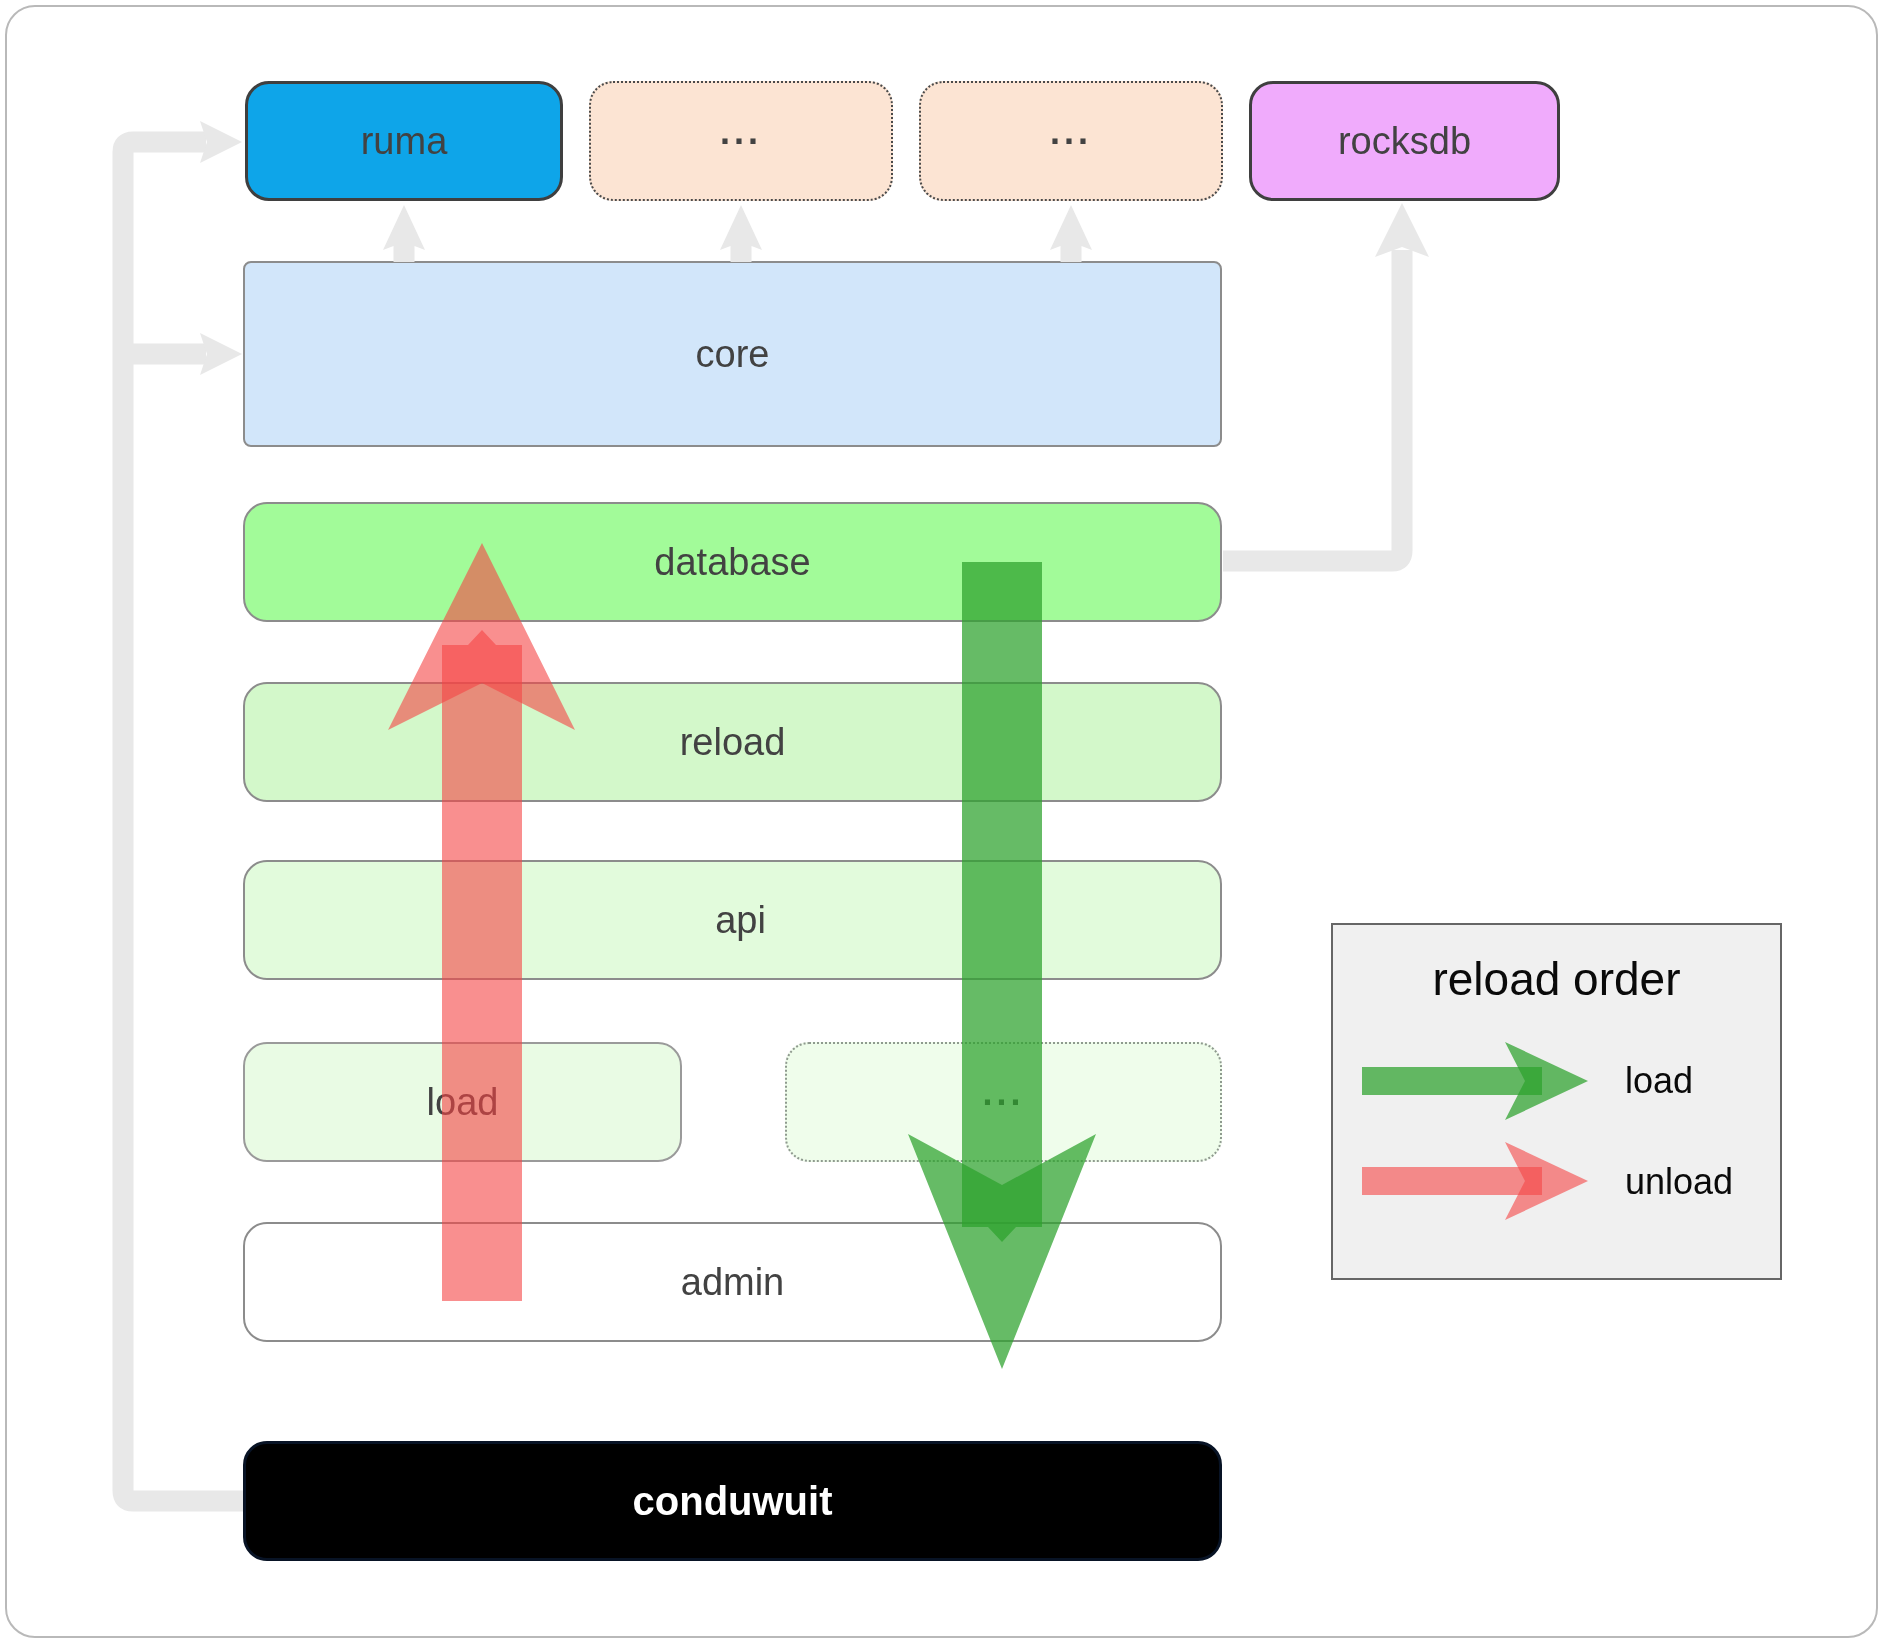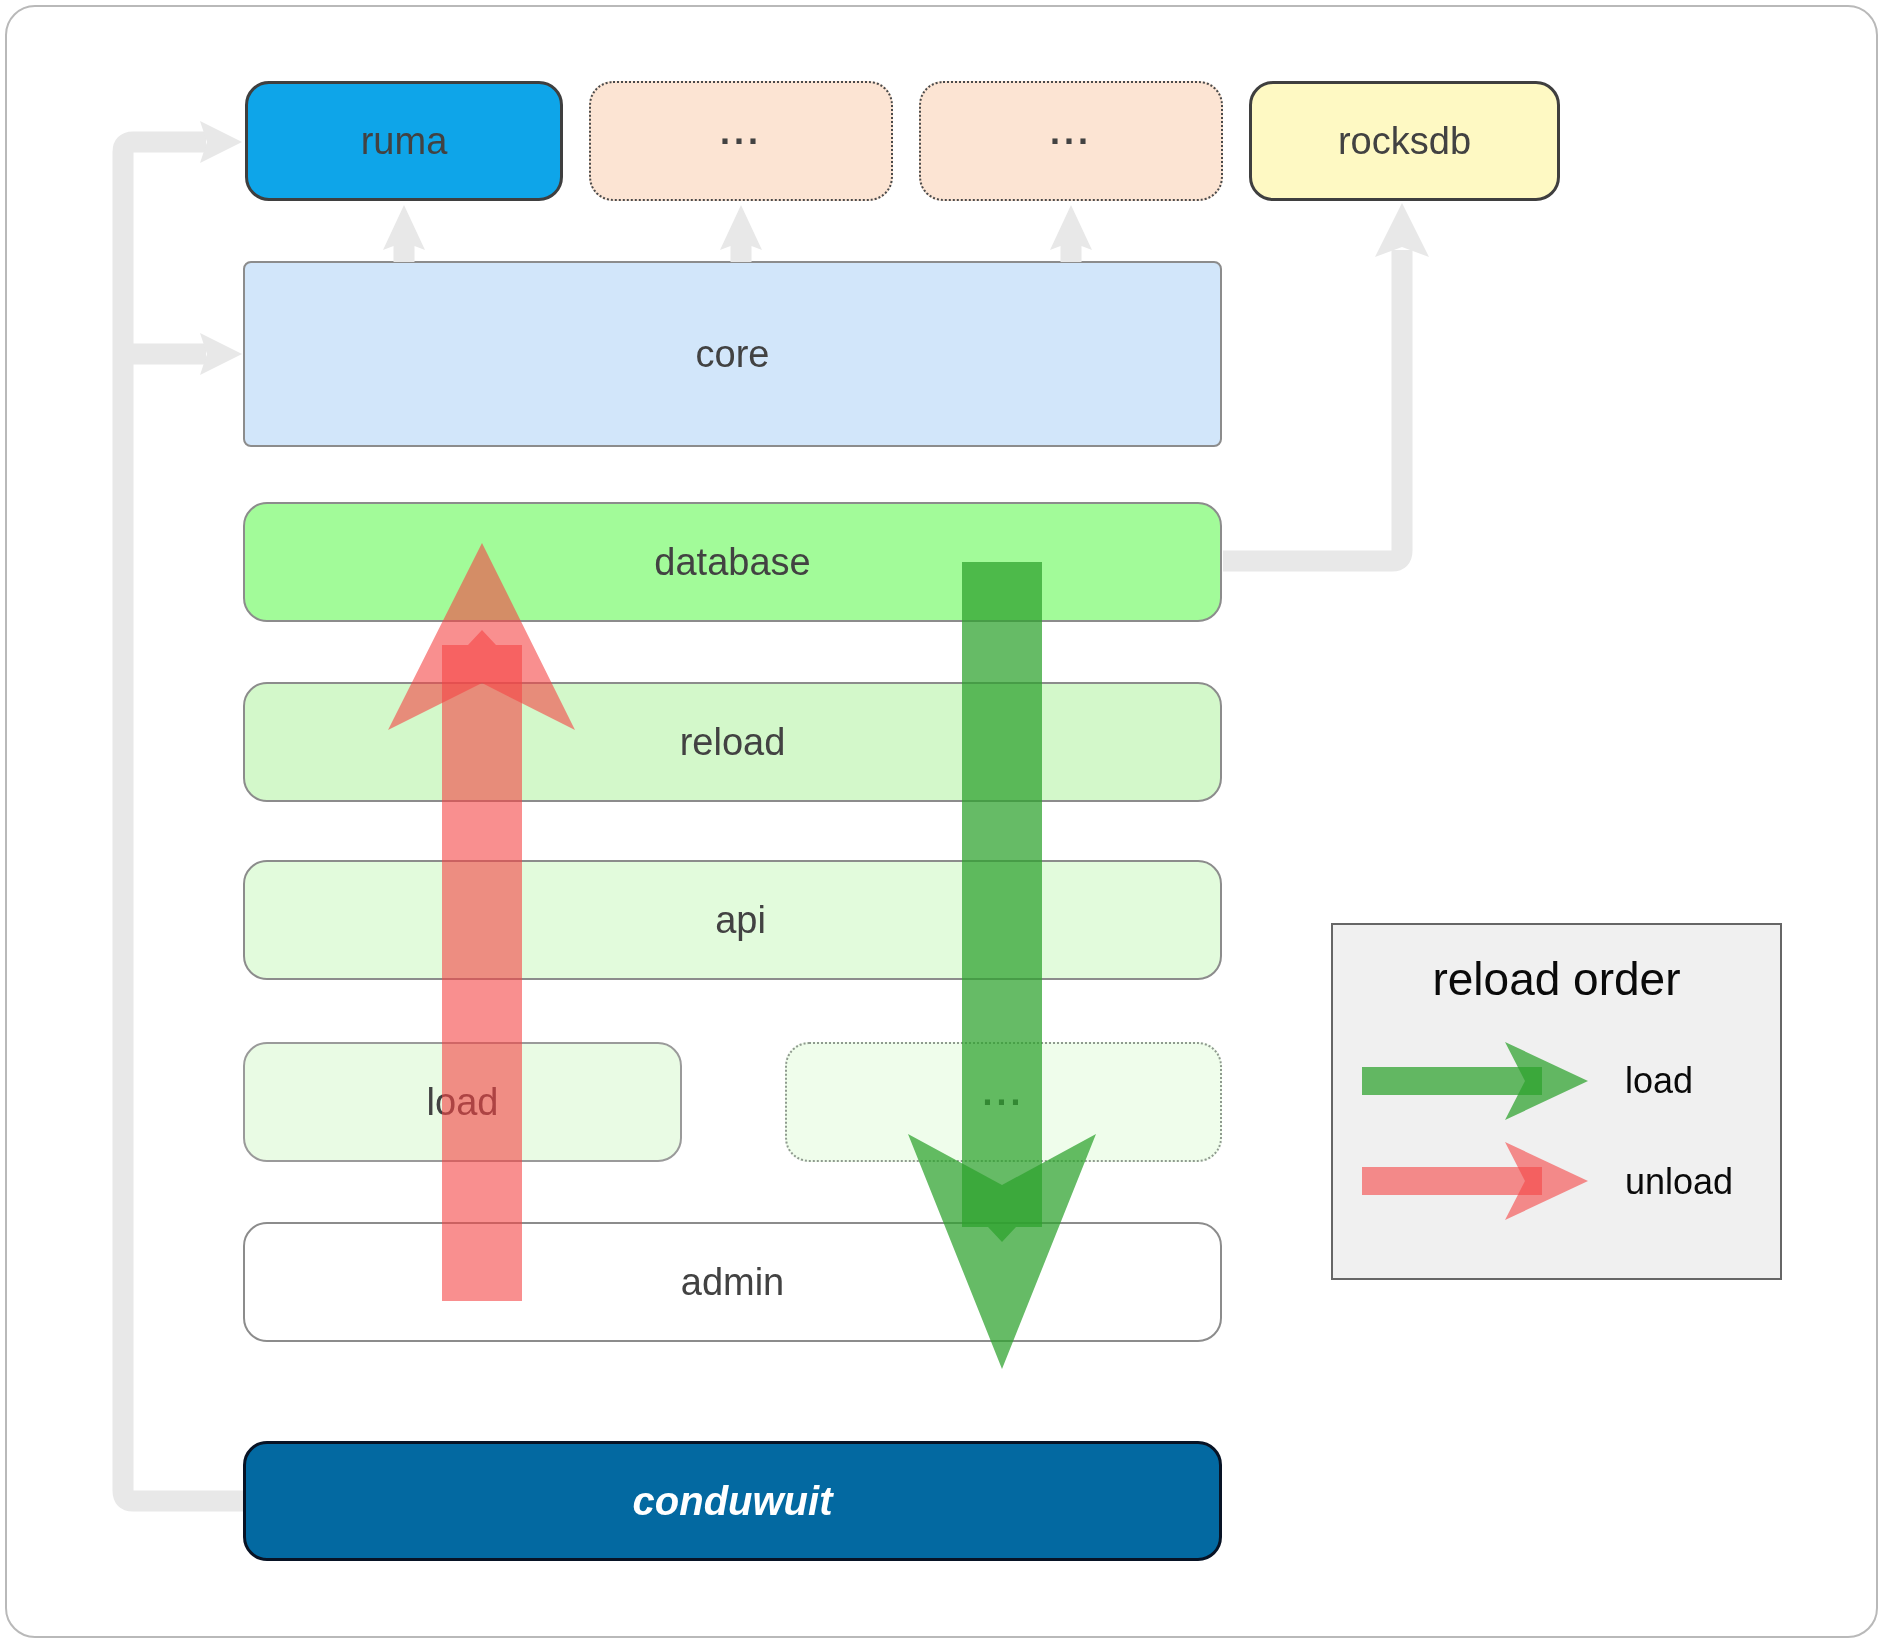--- a/index.html
+++ b/index.html
@@ -25,21 +25,21 @@
 
   <div class="box" style="left: 245px; top: 81px; width: 318px; height: 120px; border: 3px solid rgb(63, 63, 63); background-color: #0ea5e9;">
     <span class="lbl">ruma</span>
   </div>
   <div class="box dots" style="left: 589px; top: 81px; width: 304px; height: 120px; border: 2px dotted rgb(74, 74, 74); background-color: rgb(252, 228, 211);">
     <span class="lbl">...</span>
   </div>
   <div class="box dots" style="left: 919px; top: 81px; width: 304px; height: 120px; border: 2px dotted rgb(74, 74, 74); background-color: rgb(252, 228, 211);">
     <span class="lbl">...</span>
   </div>
-  <div class="box" style="left: 1249px; top: 81px; width: 311px; height: 120px; border: 3px solid rgb(63, 63, 63); background-color: #fef9c3;">
+  <div class="box" style="left: 1249px; top: 81px; width: 311px; height: 120px; border: 3px solid rgb(63, 63, 63); background-color: #f0abfc;">
     <span class="lbl">rocksdb</span>
   </div>
 
   <div class="box" style="left: 243px; top: 261px; width: 979px; height: 186px; border: 2px solid rgb(140, 140, 140); border-radius: 8px; background-color: rgb(210, 230, 250);">
     <span class="lbl">core</span>
   </div>
   <div class="box" style="left: 243px; top: 502px; width: 979px; height: 120px; border: 2px solid rgb(140, 140, 140); background-color: rgb(162, 251, 153);">
     <span class="lbl">database</span>
   </div>
   <div class="box" style="left: 243px; top: 682px; width: 979px; height: 120px; border: 2px solid rgb(140, 140, 140); background-color: rgb(211, 248, 202);">
@@ -50,21 +50,21 @@
   </div>
   <div class="box" style="left: 243px; top: 1042px; width: 439px; height: 120px; border: 2px solid rgb(154, 154, 154); background-color: rgb(233, 251, 228);">
     <span class="lbl">load</span>
   </div>
   <div class="box dots" style="left: 785px; top: 1042px; width: 437px; height: 120px; border: 2px dotted rgb(143, 154, 143); background-color: rgb(239, 253, 235);">
     <span class="lbl">...</span>
   </div>
   <div class="box" style="left: 243px; top: 1222px; width: 979px; height: 120px; border: 2px solid rgb(140, 140, 140); background-color: rgb(255, 255, 255);">
     <span class="lbl">admin</span>
   </div>
-  <div class="box" style="left: 243px; top: 1441px; width: 979px; height: 120px; border: 3px solid rgb(8, 19, 37); background-color: #0369a1; font-style: italic;">
+  <div class="box" style="left: 243px; top: 1441px; width: 979px; height: 120px; border: 3px solid rgb(8, 19, 37); background-color: #000000;">
     <span class="lbl conduwuit-label">conduwuit</span>
   </div>
 
   <div class="legend-box" style="left: 1331px; top: 923px; width: 451px; height: 357px; background-color: rgb(240, 240, 240);"></div>
   <div class="legend-title" style="left:1331px;top:952px;width:451px;">reload order</div>
   <div class="legend-item-label" style="left:1625px;top:1058px;">load</div>
   <div class="legend-item-label" style="left:1625px;top:1159px;">unload</div>
 
   <svg id="svg-overlay" width="1883" height="1643" viewBox="0 0 1883 1643">
 

